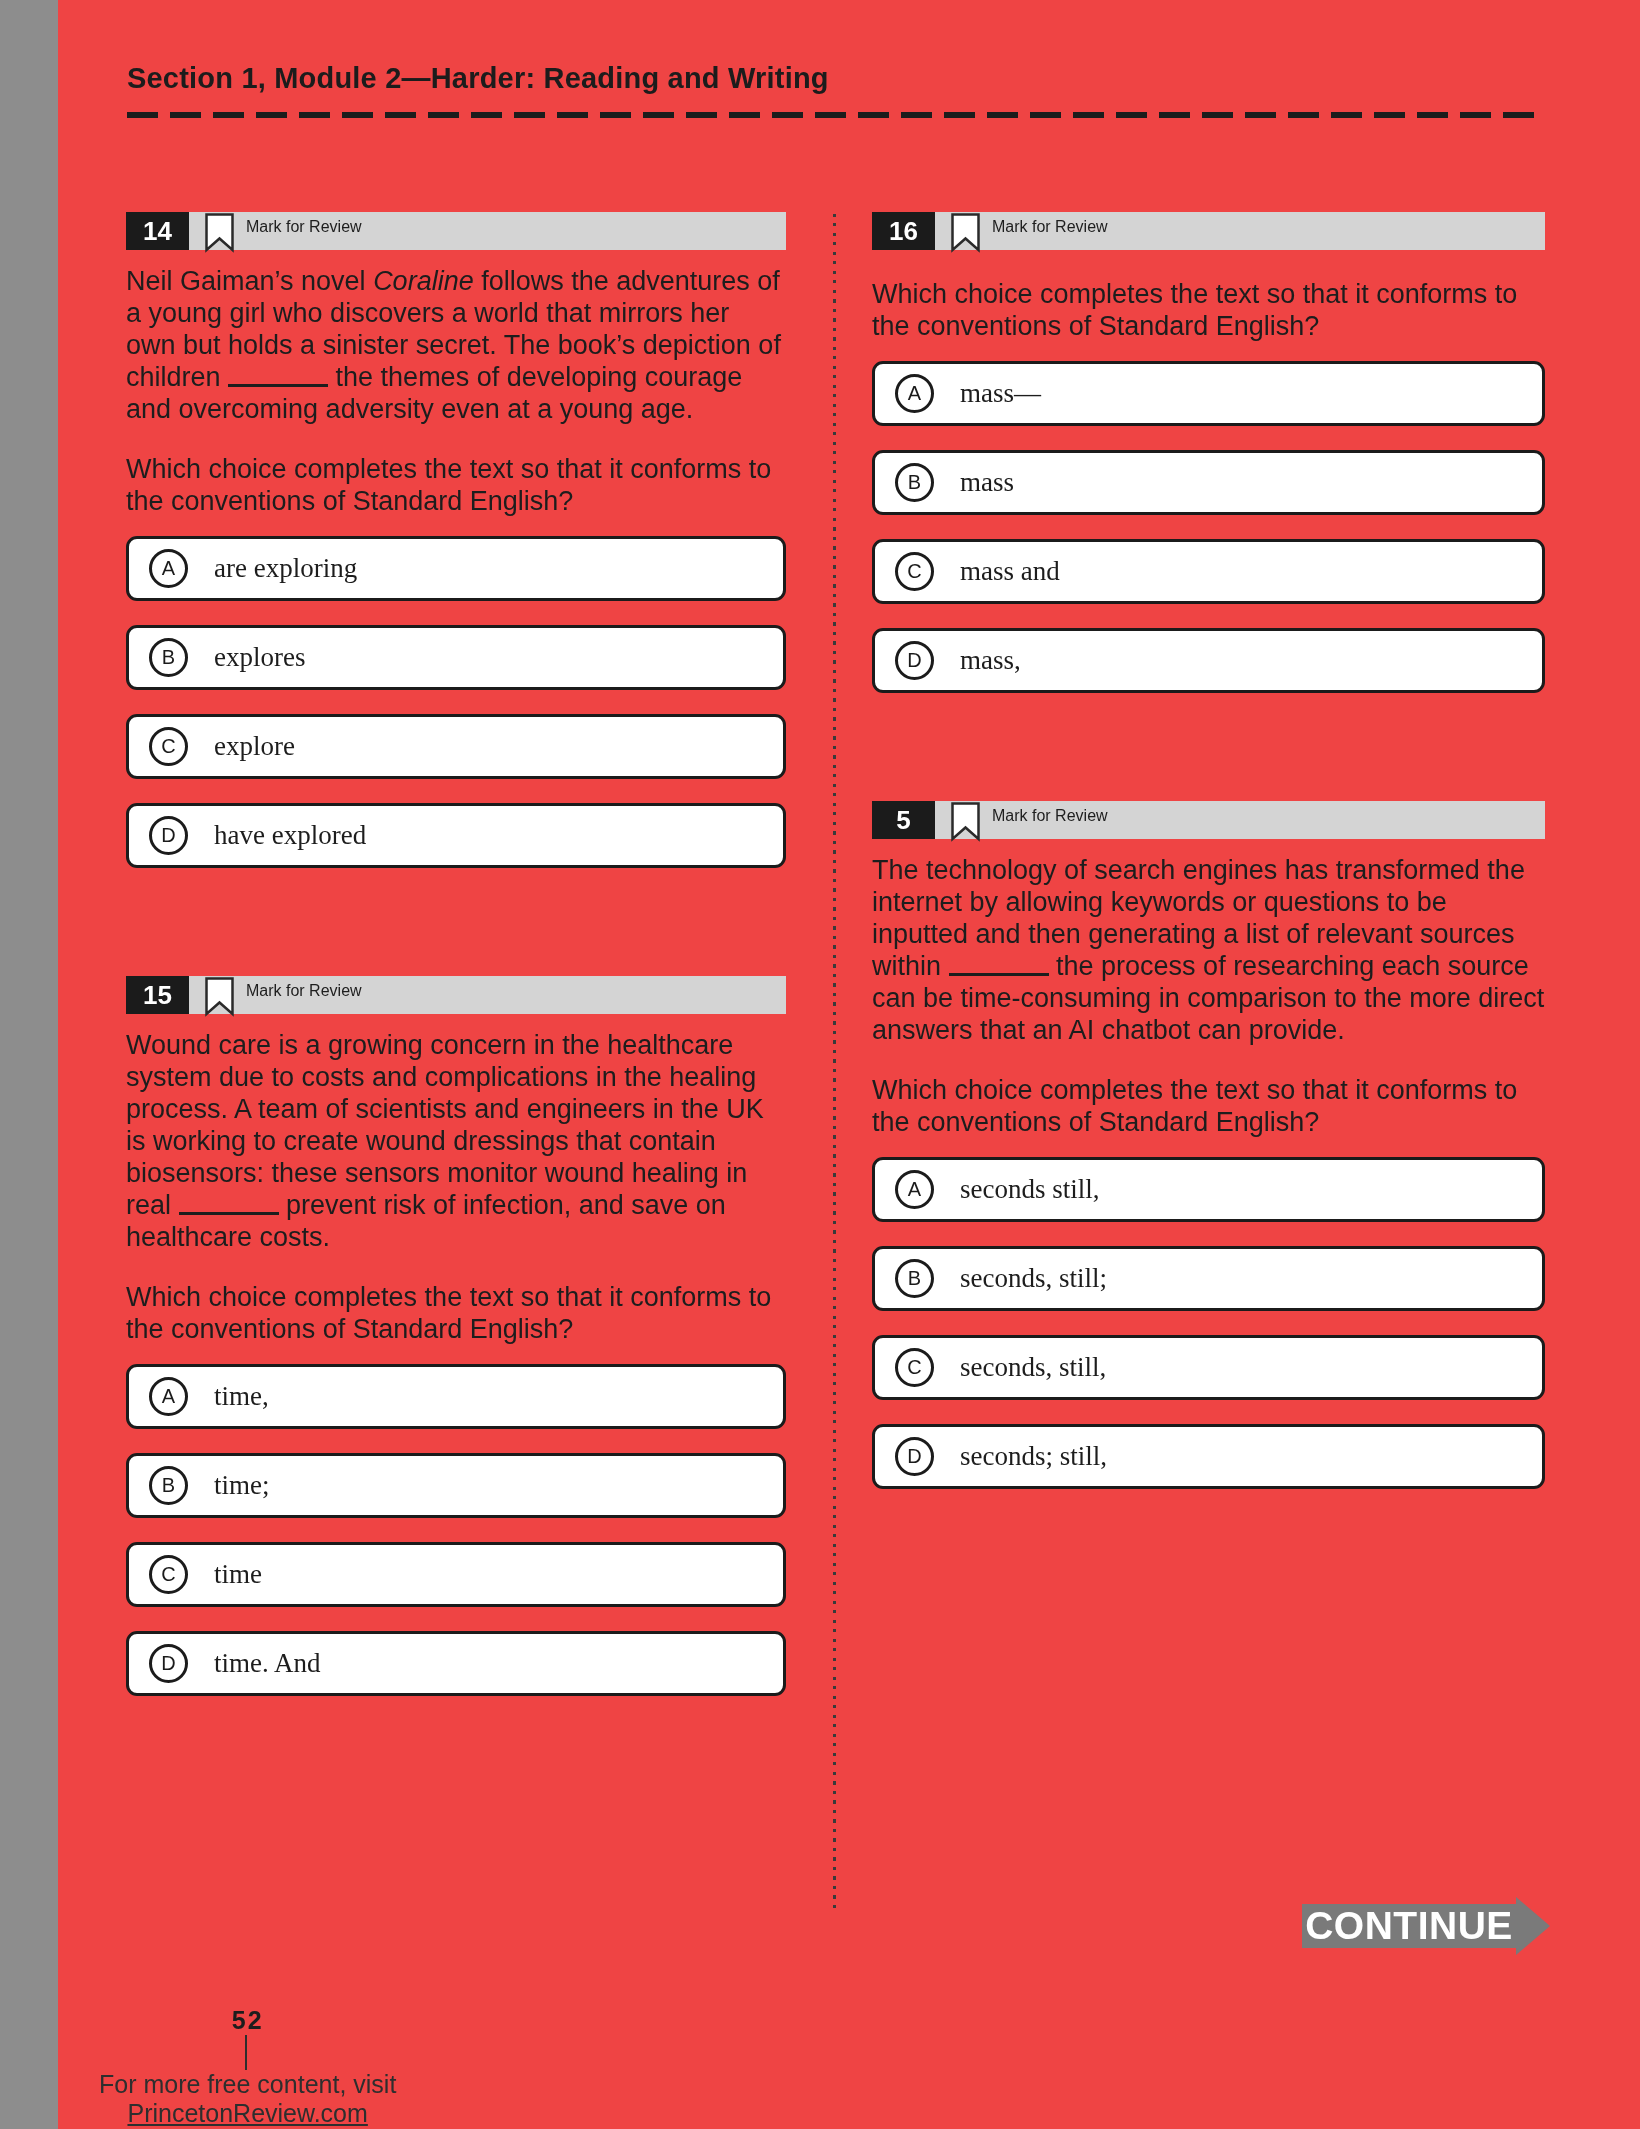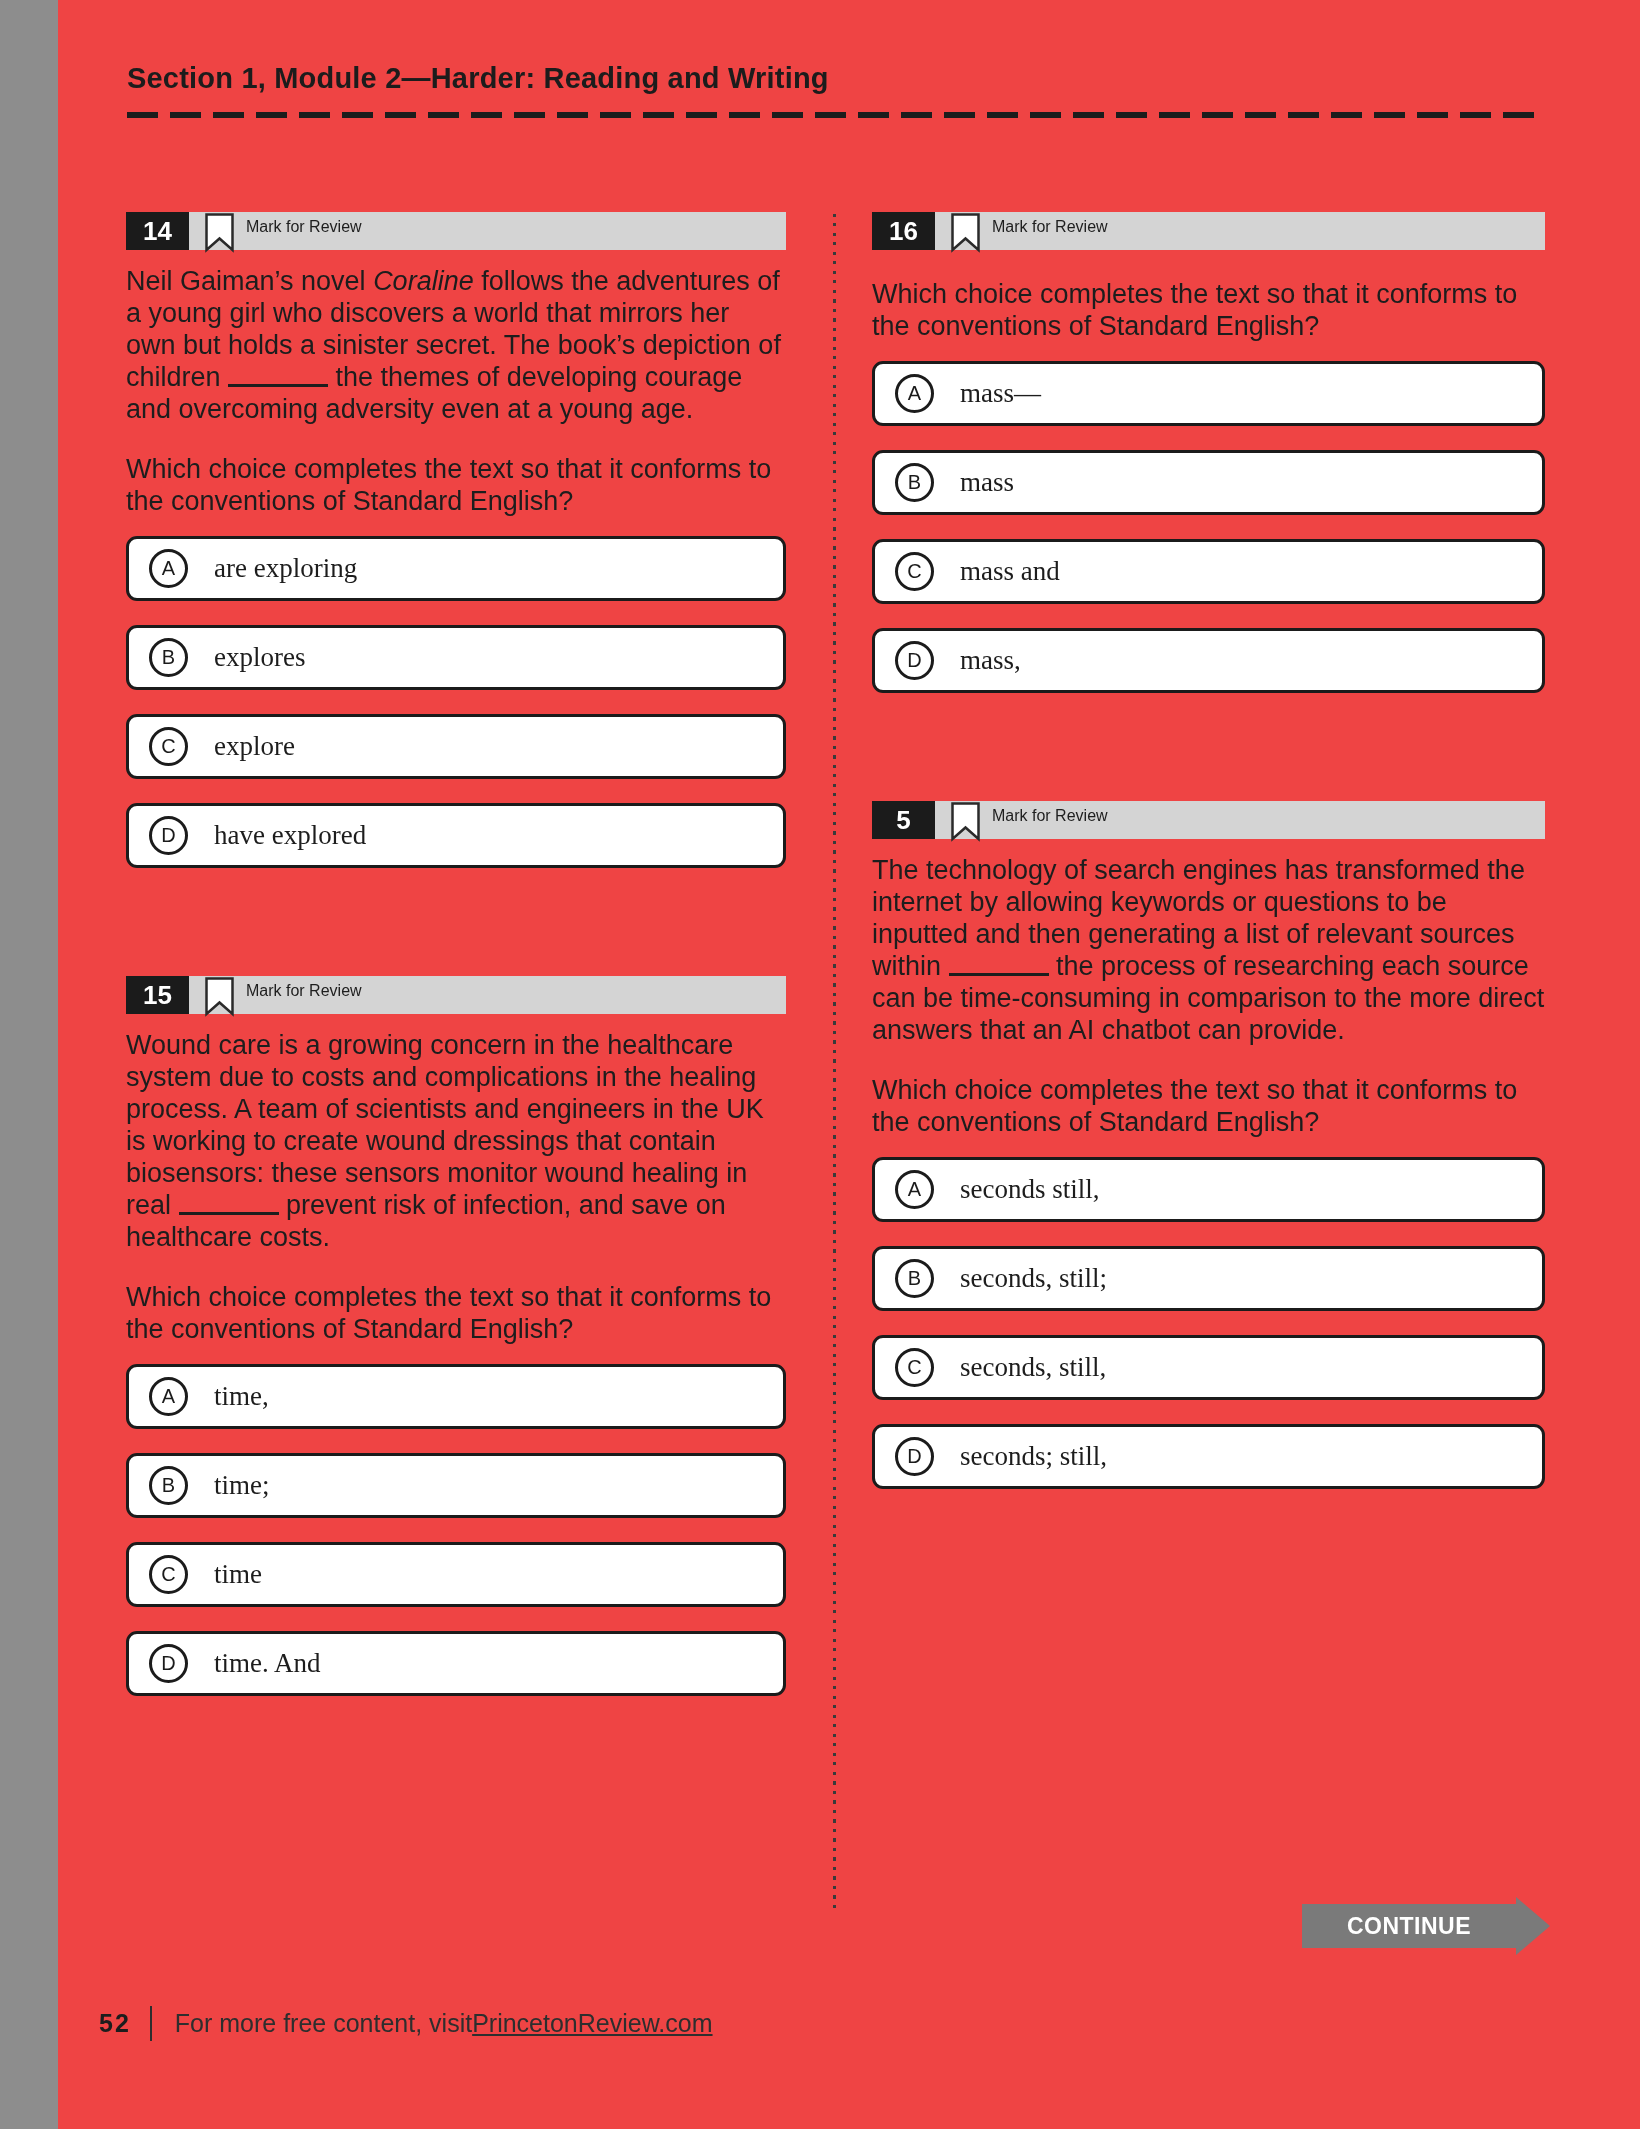--- a/index.html
+++ b/index.html
@@ -45,27 +45,27 @@
           align-items:center;justify-content:center;font-size:20px;color:#1b1b1b;
           font-family:"Liberation Sans",sans-serif;}
   .choice-text{margin-left:26px;font-family:"Liberation Serif",serif;font-size:27px;color:#1d1d1d;
                white-space:nowrap;}
   .question + .question{margin-top:108px;}
 
   
   .continue{position:absolute;left:1302px;top:1897px;display:flex;align-items:center;cursor:pointer;}
   .continue-body{width:214px;height:44px;background:#7a7a7a;display:flex;align-items:center;
                  justify-content:center;}
-  .continue-label{font-size:23px;font-weight:bold;color:#ffffff;letter-spacing:.5px;}
+  .continue-label{font-size:39px;font-weight:bold;color:#ffffff;letter-spacing:.5px;}
   .continue-arrow{width:0;height:0;border-top:29px solid transparent;border-bottom:29px solid transparent;
                   border-left:34px solid #7a7a7a;}
 
   
   .footer{position:absolute;left:99px;top:2006px;display:flex;align-items:center;font-size:25px;
-          color:#2e2e2e;}
+          color:#2e2e2e;flex-direction:column;}
   .footer-page{font-weight:bold;letter-spacing:2px;color:#1d1d1d;}
   .footer-sep{width:2px;height:35px;background:#2e2e2e;margin:0 23px 0 19px;}
   .footer-link{text-decoration:underline;color:#2e2e2e;cursor:pointer;}
 </style>
 </head>
 <body>
 
 <div class="page">
   <div class="side-strip"></div>
 

